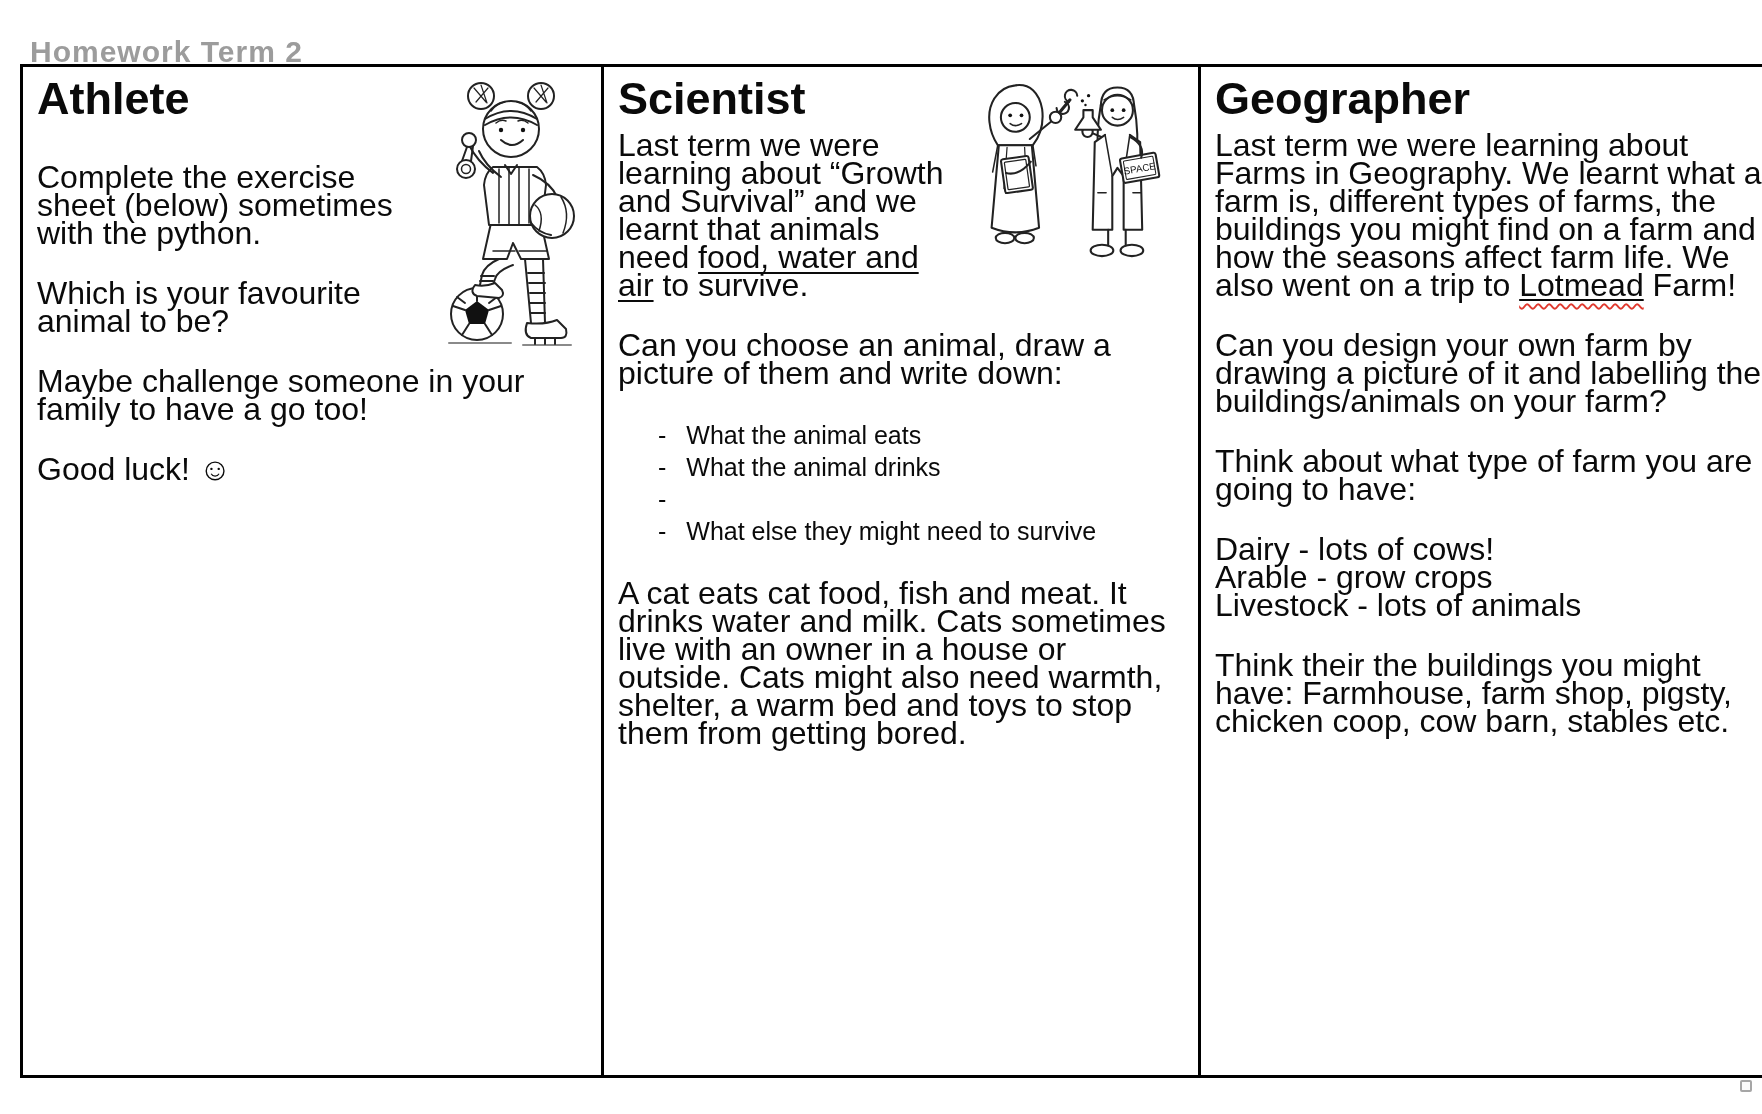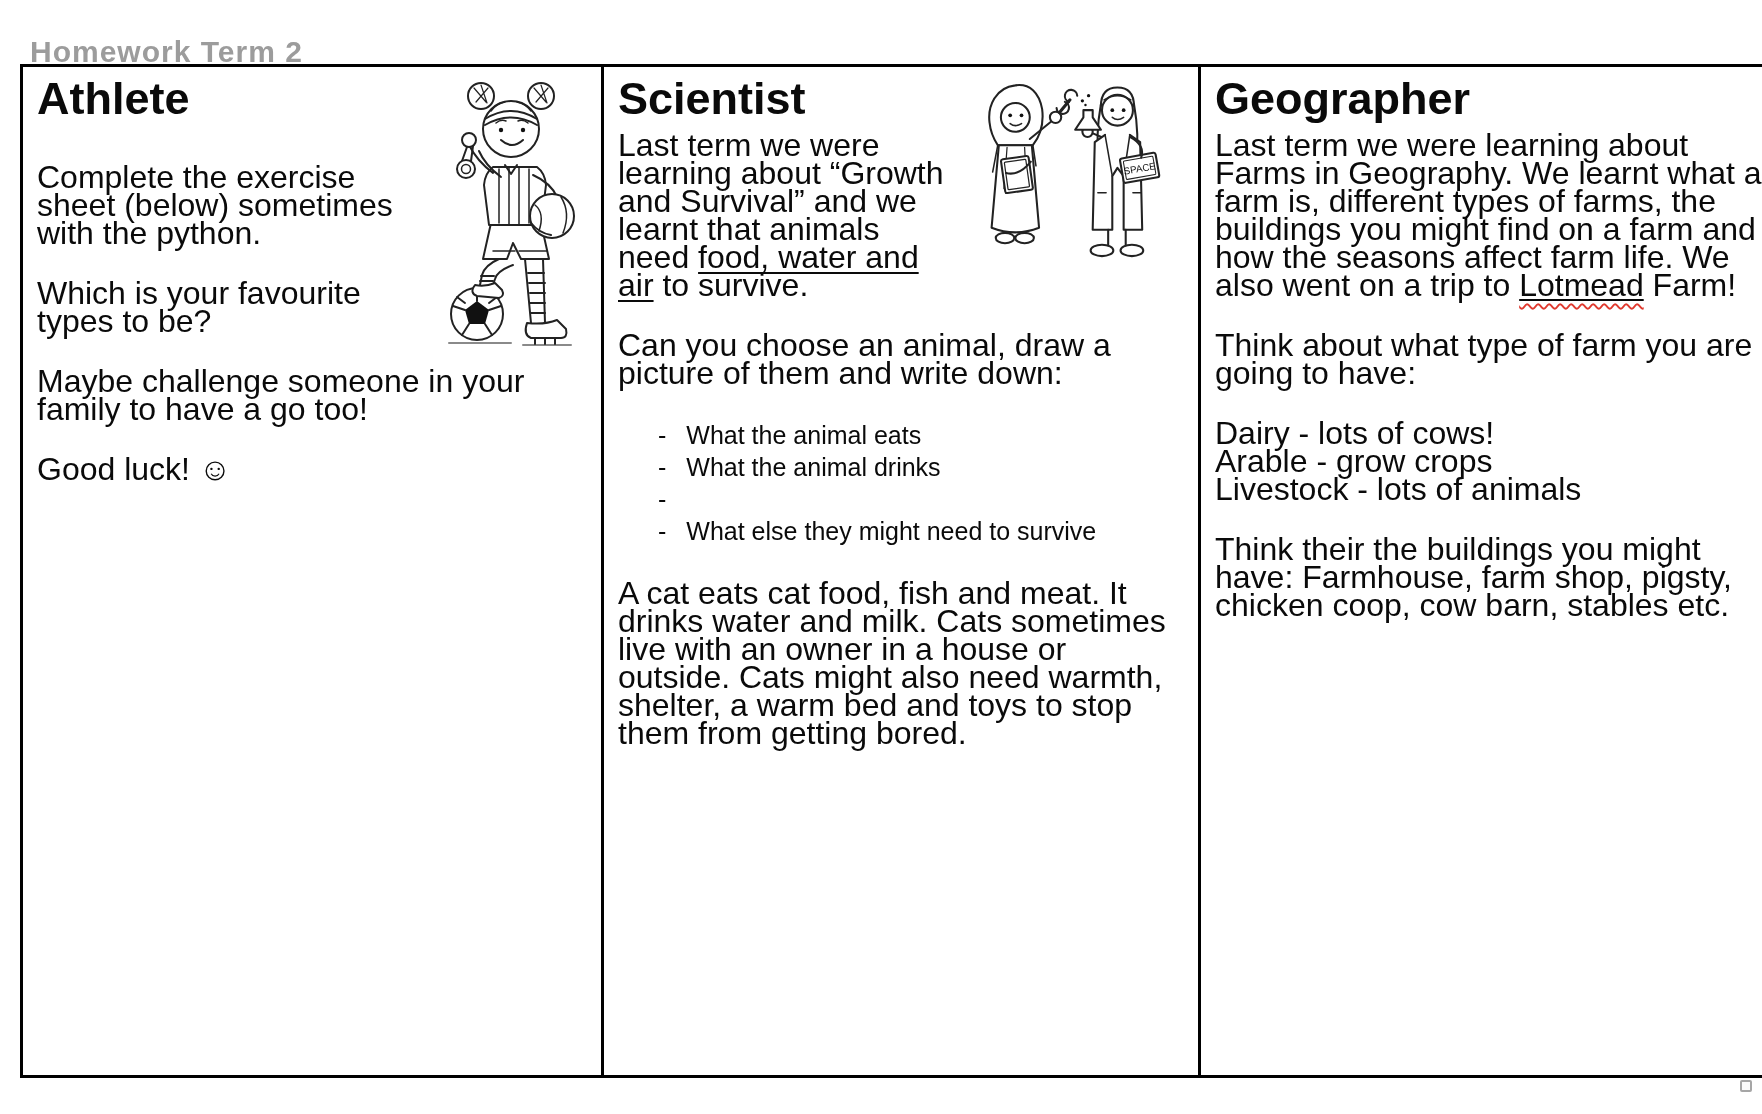--- a/index.html
+++ b/index.html
@@ -95,21 +95,21 @@
         <path d="M50 46 Q76 30 102 46 M50 52 Q76 37 102 52"></path>
         <path d="M56 38 q6 -8 14 -9 M96 38 q-6 -8 -14 -9" stroke-width="1.5"></path>
         <circle cx="66" cy="57" r="2.2" fill="#111" stroke="none"></circle>
         <circle cx="88" cy="57" r="2.2" fill="#111" stroke="none"></circle>
         <path d="M61 50 q5 -4 10 -2 M93 50 q-5 -4 -10 -2" stroke-width="1.5"></path>
         <path d="M66 67 Q77 77 88 67"></path>
       </svg>
     </div>
     <h1 class="col-heading">Athlete</h1>
     <p>Complete the exercise sheet (below) sometimes with the python.</p>
-    <p>Which is your favourite types to be?</p>
+    <p>Which is your favourite animal to be?</p>
     <p>Maybe challenge someone in your family to have a go too!</p>
     <p>Good luck! ☺</p>
   </section>
 
   <section class="col col-scientist">
     <div class="illus illus-scientists">
       <svg viewBox="0 0 210 190" class="sketch">
 
         <path d="M52 12 C33 14 25 32 27 48 C28 58 31 64 35 70 L69 70 C76 61 80 51 78 35 C75 19 66 10 52 12 Z" fill="#fff"></path>
         <circle cx="52" cy="43" r="14" fill="#fff"></circle>
@@ -185,20 +185,21 @@
           <span>-</span>
           <span>What else they might need to survive</span>
         </li>
     </ul>
     <p>A cat eats cat food, fish and meat. It drinks water and milk. Cats sometimes live with an owner in a house or outside. Cats might also need warmth, shelter, a warm bed and toys to stop them from getting bored.</p>
   </section>
 
   <section class="col col-geographer">
     <h1 class="col-heading">Geographer</h1>
     <p><span>Last term we were learning about Farms in Geography. We learnt what a farm is, different types of farms, the buildings you might find on a farm and how the seasons affect farm life. We also went on a trip to </span><span class="solid-u"><span class="wavy-u">Lotmead</span></span><span> Farm!</span></p>
+    <p>Can you design your own farm by drawing a picture of it and labelling the buildings/animals on your farm?</p>
     <p>Think about what type of farm you are going to have:</p>
     <div class="block">
       <div class="body-line">Dairy - lots of cows!</div>
       <div class="body-line">Arable - grow crops</div>
       <div class="body-line">Livestock - lots of animals</div>
     </div>
     <p>Think their the buildings you might have: Farmhouse, farm shop, pigsty, chicken coop, cow barn, stables etc.</p>
   </section>
 
 </div>

